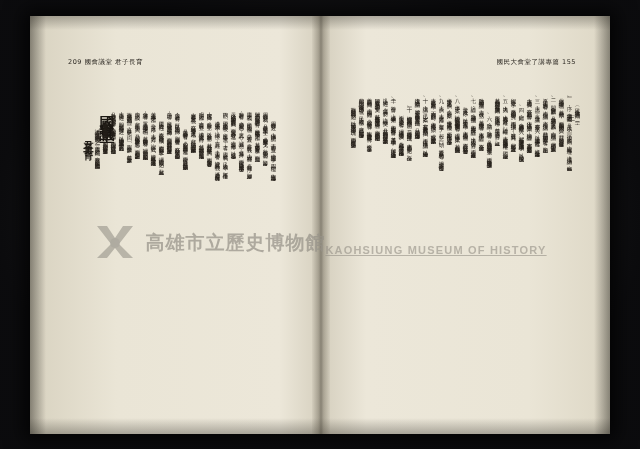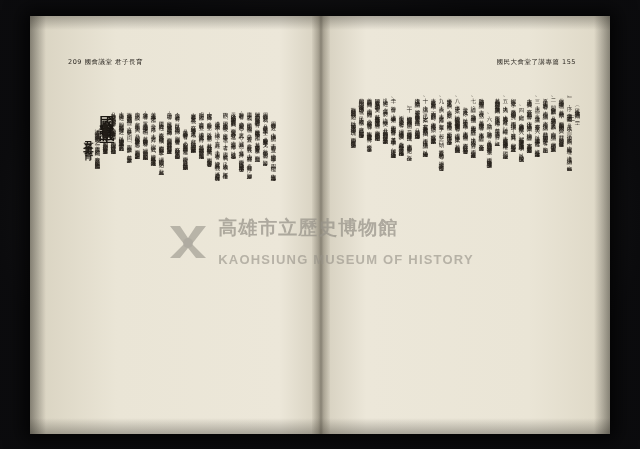--- a/index.html
+++ b/index.html
@@ -198,38 +198,39 @@
     pointer-events: none;
   }
   .wm-logo {
     position: relative;
     width: 44px;
     height: 40px;
     flex: 0 0 auto;
   }
   .wm-text {
     display: flex;
-    flex-direction: column;
-    align-items: flex-start;
+    flex-direction: row;
+    align-items: center;
     line-height: 1;
   }
   .wm-cn {
     font-family: "DejaVu Sans", sans-serif;
     font-size: 19px;
     font-weight: bold;
     color: rgba(150,146,136,0.72);
     letter-spacing: 1px;
   }
   .wm-en {
     font-family: "Liberation Sans", sans-serif;
-    font-size: 13px;
+    font-size: 11px;
     font-weight: bold;
     color: rgba(150,146,136,0.62);
     letter-spacing: 1.2px;
     margin-top: 16px;
+    text-decoration: underline;
   }
 </style>
 </head>
 <body>
 
 <div id="scene">
 
   <div class="book">
 
     <div class="page left">

